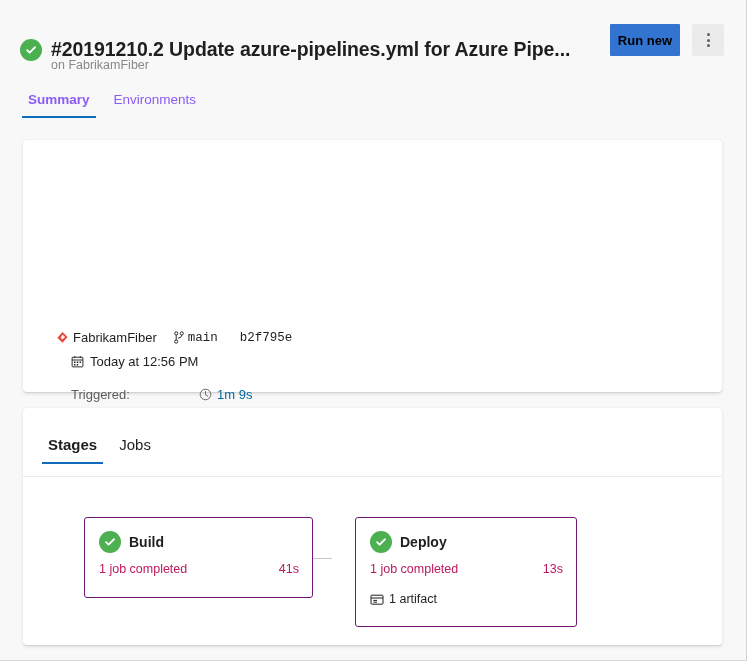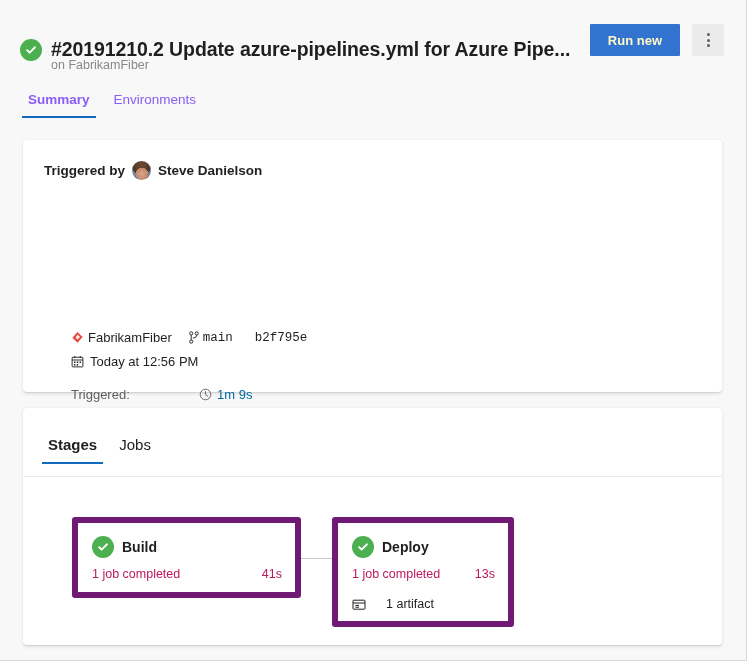--- a/index.html
+++ b/index.html
@@ -62,24 +62,24 @@
   .subtitle {
     position: absolute;
     left: 51px; top: 58px;
     font-size: 12.5px;
     color: #8a8886;
   }
   .run-new-btn {
     position: absolute;
     right: 66px; top: 24px;
     background: #3274d0;
-    color: #fef9c3;
+    color: #000000;
     border: none;
     height: 32px;
-    padding: 0 18px;
+    padding: 0 8px;
     font-size: 13px;
     font-weight: bold;
     font-family: "Liberation Sans", sans-serif;
     cursor: pointer;
     border-radius: 1px;
   }
   .overflow-btn {
     position: absolute;
     right: 22px; top: 24px;
     width: 32px; height: 32px;
@@ -164,21 +164,21 @@
     flex: 0 0 auto;
     overflow: hidden;
   }
   .meta-row {
     position: absolute;
     display: flex;
     align-items: center;
     font-size: 13px;
     color: #201f1e;
   }
-  #repo-row { left: 48px; top: 190px; gap: 0; }
+  #repo-row { left: 33px; top: 190px; gap: 0; }
   #repo-row .repo-name { margin-left: 4px; }
   #repo-row .branch-group {
     display: flex; align-items: center;
     margin-left: 16px; gap: 3px;
   }
   #repo-row .mono {
     font-family: "Liberation Mono", monospace;
     font-size: 12.5px;
   }
   #repo-row .commit { margin-left: 22px; }
@@ -242,26 +242,27 @@
   }
 
   .stage-canvas {
     position: absolute;
     left: 0; top: 69px;
     width: 699px; height: 168px;
   }
   .stage-card {
     position: absolute;
     background: #ffffff;
-    border: 6px solid #701a75;
+    border: 1px solid #701a75;
     border-radius: 3px;
     box-sizing: border-box;
+    margin-left: 12px;
   }
   #stage-build { left: 49px; top: 40px; width: 229px; height: 81px; }
-  #stage-deploy { left: 309px; top: 40px; width: 182px; height: 110px; }
+  #stage-deploy { left: 320px; top: 40px; width: 222px; height: 110px; }
   .stage-head {
     position: absolute;
     left: 14px; top: 13px;
     display: flex;
     align-items: center;
     gap: 8px;
   }
   .stage-name {
     font-size: 14px;
     font-weight: bold;
@@ -274,21 +275,21 @@
     justify-content: space-between;
     align-items: center;
     font-size: 12.5px;
     color: #be185d;
   }
   .stage-artifact {
     position: absolute;
     left: 14px; top: 74px;
     display: flex;
     align-items: center;
-    gap: 20px;
+    gap: 5px;
     font-size: 12.5px;
     color: #201f1e;
   }
   .connector {
     position: absolute;
     left: 278px; top: 81px;
     width: 31px; height: 1px;
     background: #c8c6c4;
   }
   .icon { display: inline-flex; align-items: center; flex: 0 0 auto; }
@@ -321,25 +322,20 @@
     </button>
   </div>
 
   <div class="tabbar">
     <div class="tab active">Summary</div>
     <div class="tab">Environments</div>
   </div>
 
   <div class="card" id="summary-card">
 
-    <div class="triggered-row">
-      <span>Triggered by</span>
-      <span class="avatar"></span>
-      <span>Steve Danielson</span>
-    </div>
 
     <div class="meta-row" id="repo-row">
       <span class="icon">
         <svg width="13" height="13" viewBox="0 0 16 16">
           <path d="M8 1.2 L14.2 7.4 L8 14.6 L1.8 8.4 Z" fill="#e8443a"></path>
           <path d="M8 4.2 L11.2 7.4 L8 10.6 L5.6 8.2 Z" fill="#ffffff" opacity="0.9"></path>
         </svg>
       </span>
       <span class="repo-name">FabrikamFiber</span>
       <span class="branch-group">

